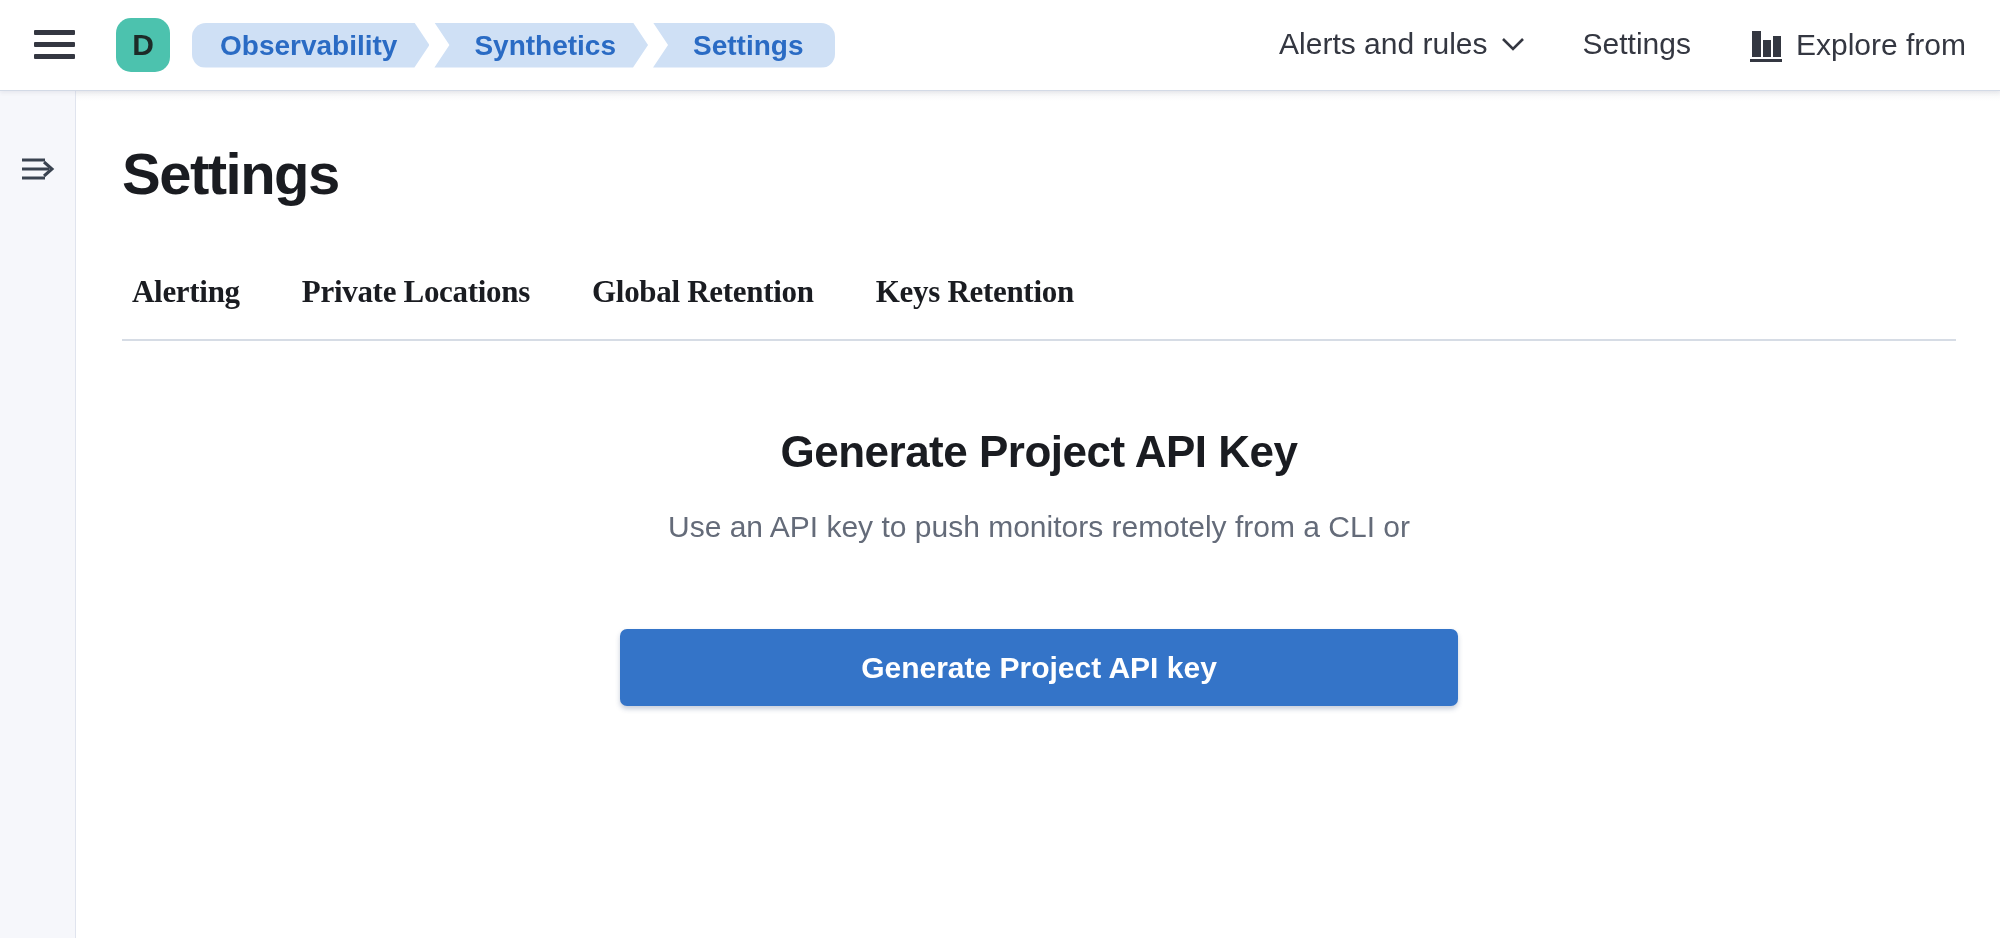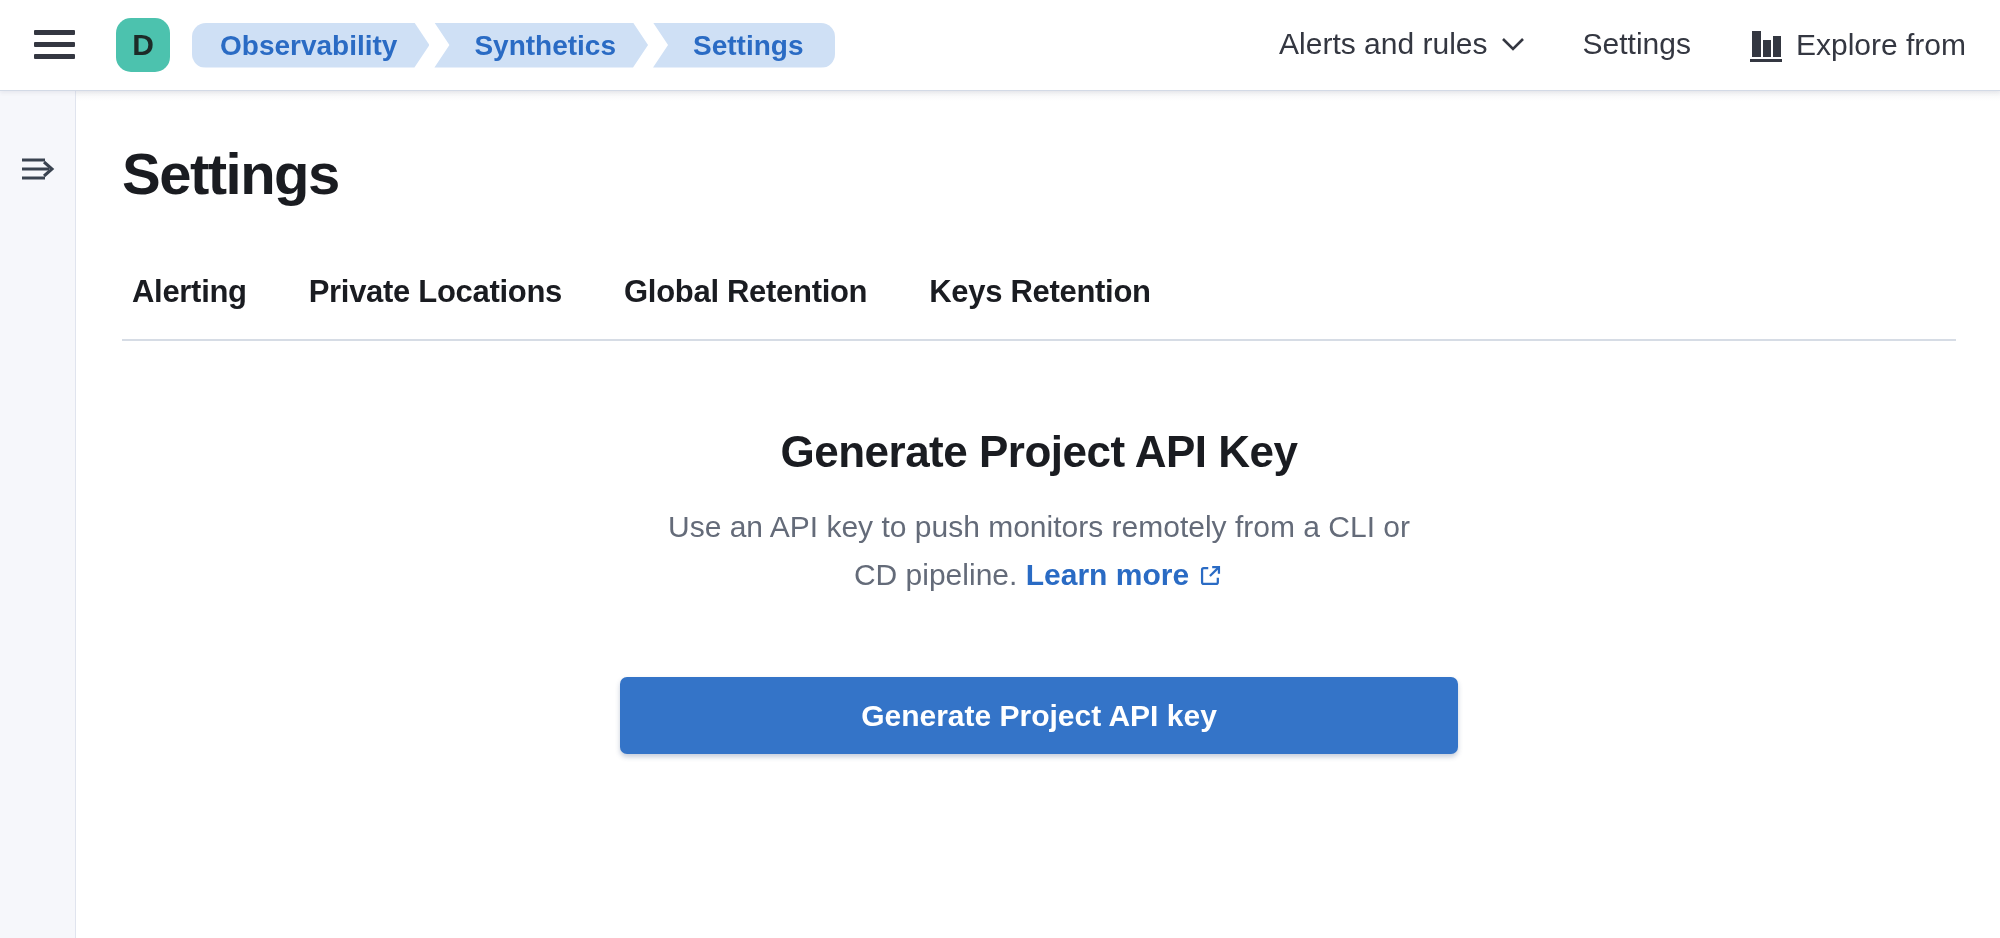--- a/index.html
+++ b/index.html
@@ -117,20 +117,21 @@
   .tab {
     font-size: 31px;
     font-weight: 700;
     letter-spacing: -0.3px;
     color: #1a1c21;
     padding: 0 10px 28px 10px;
     line-height: 38px;
     position: relative;
     cursor: pointer;
     white-space: nowrap;
+    font-family: Liberation Serif, serif;
   }
   .tab.active { color: #2a6bc4; }
   .tab.active::after {
     content: "";
     position: absolute;
     left: 0; right: 0; bottom: -2px;
     height: 5px;
     background: #2a6bc4;
   }
 
@@ -254,32 +255,19 @@
       <div class="tab">Private Locations</div>
       <div class="tab">Global Retention</div>
       <div class="tab">Keys Retention</div>
     </div>
 
     <section class="empty-state">
       <h2 class="empty-title">Generate Project API Key</h2>
 
       <div class="empty-desc">
         <div>Use an API key to push monitors remotely from a CLI or</div>
-        <div>
-          <span>CD pipeline.</span>
-          <a class="learn-more">
-            <span>Learn more</span>
-            <span class="icon">
-              <svg width="27" height="27" viewBox="0 0 24 24">
-                <path d="M10 5.5 H6 C4.9 5.5 4.5 6 4.5 7 V18 C4.5 19 4.9 19.5 6 19.5 H17 C18.1 19.5 18.5 19 18.5 18 V14" fill="none" stroke="#2a6bc4" stroke-width="2"></path>
-                <path d="M13.5 4.5 H19.5 V10.5" fill="none" stroke="#2a6bc4" stroke-width="2"></path>
-                <path d="M19 5 L11.5 12.5" fill="none" stroke="#2a6bc4" stroke-width="2"></path>
-              </svg>
-            </span>
-          </a>
-        </div>
       </div>
 
       <button class="primary-btn">Generate Project API key</button>
     </section>
 
   </main>
 </div>
 
 </body></html>

